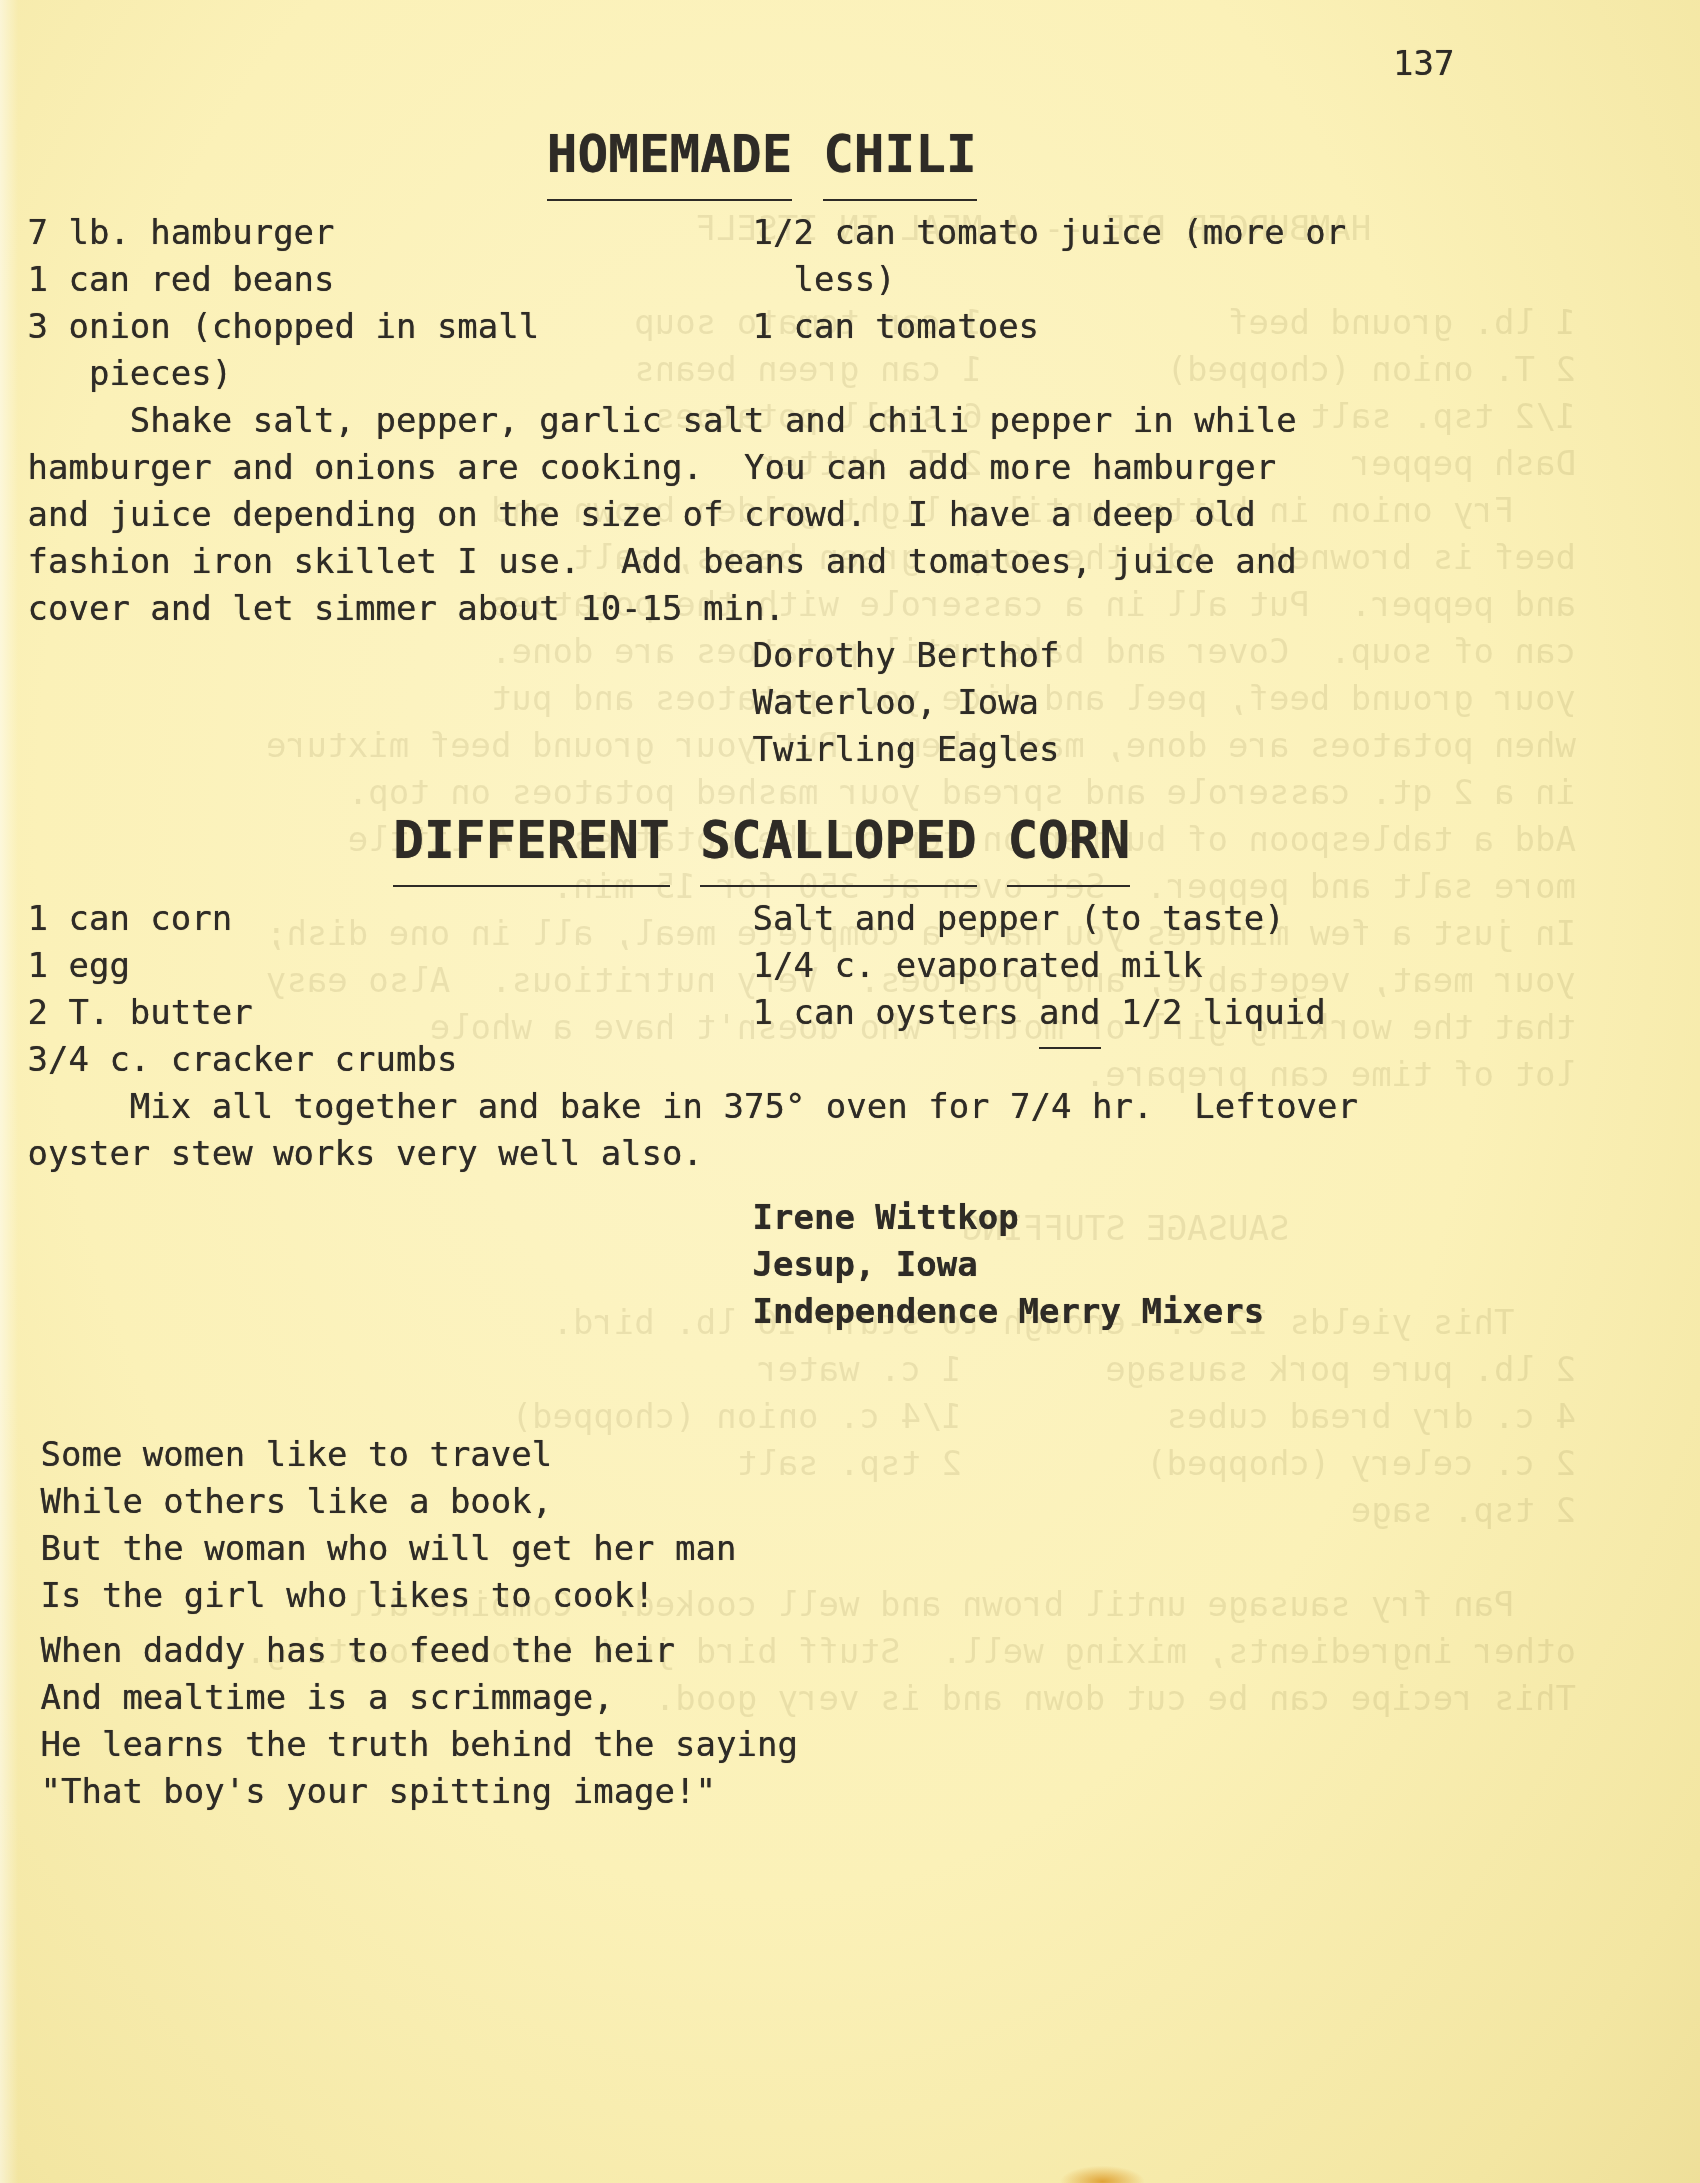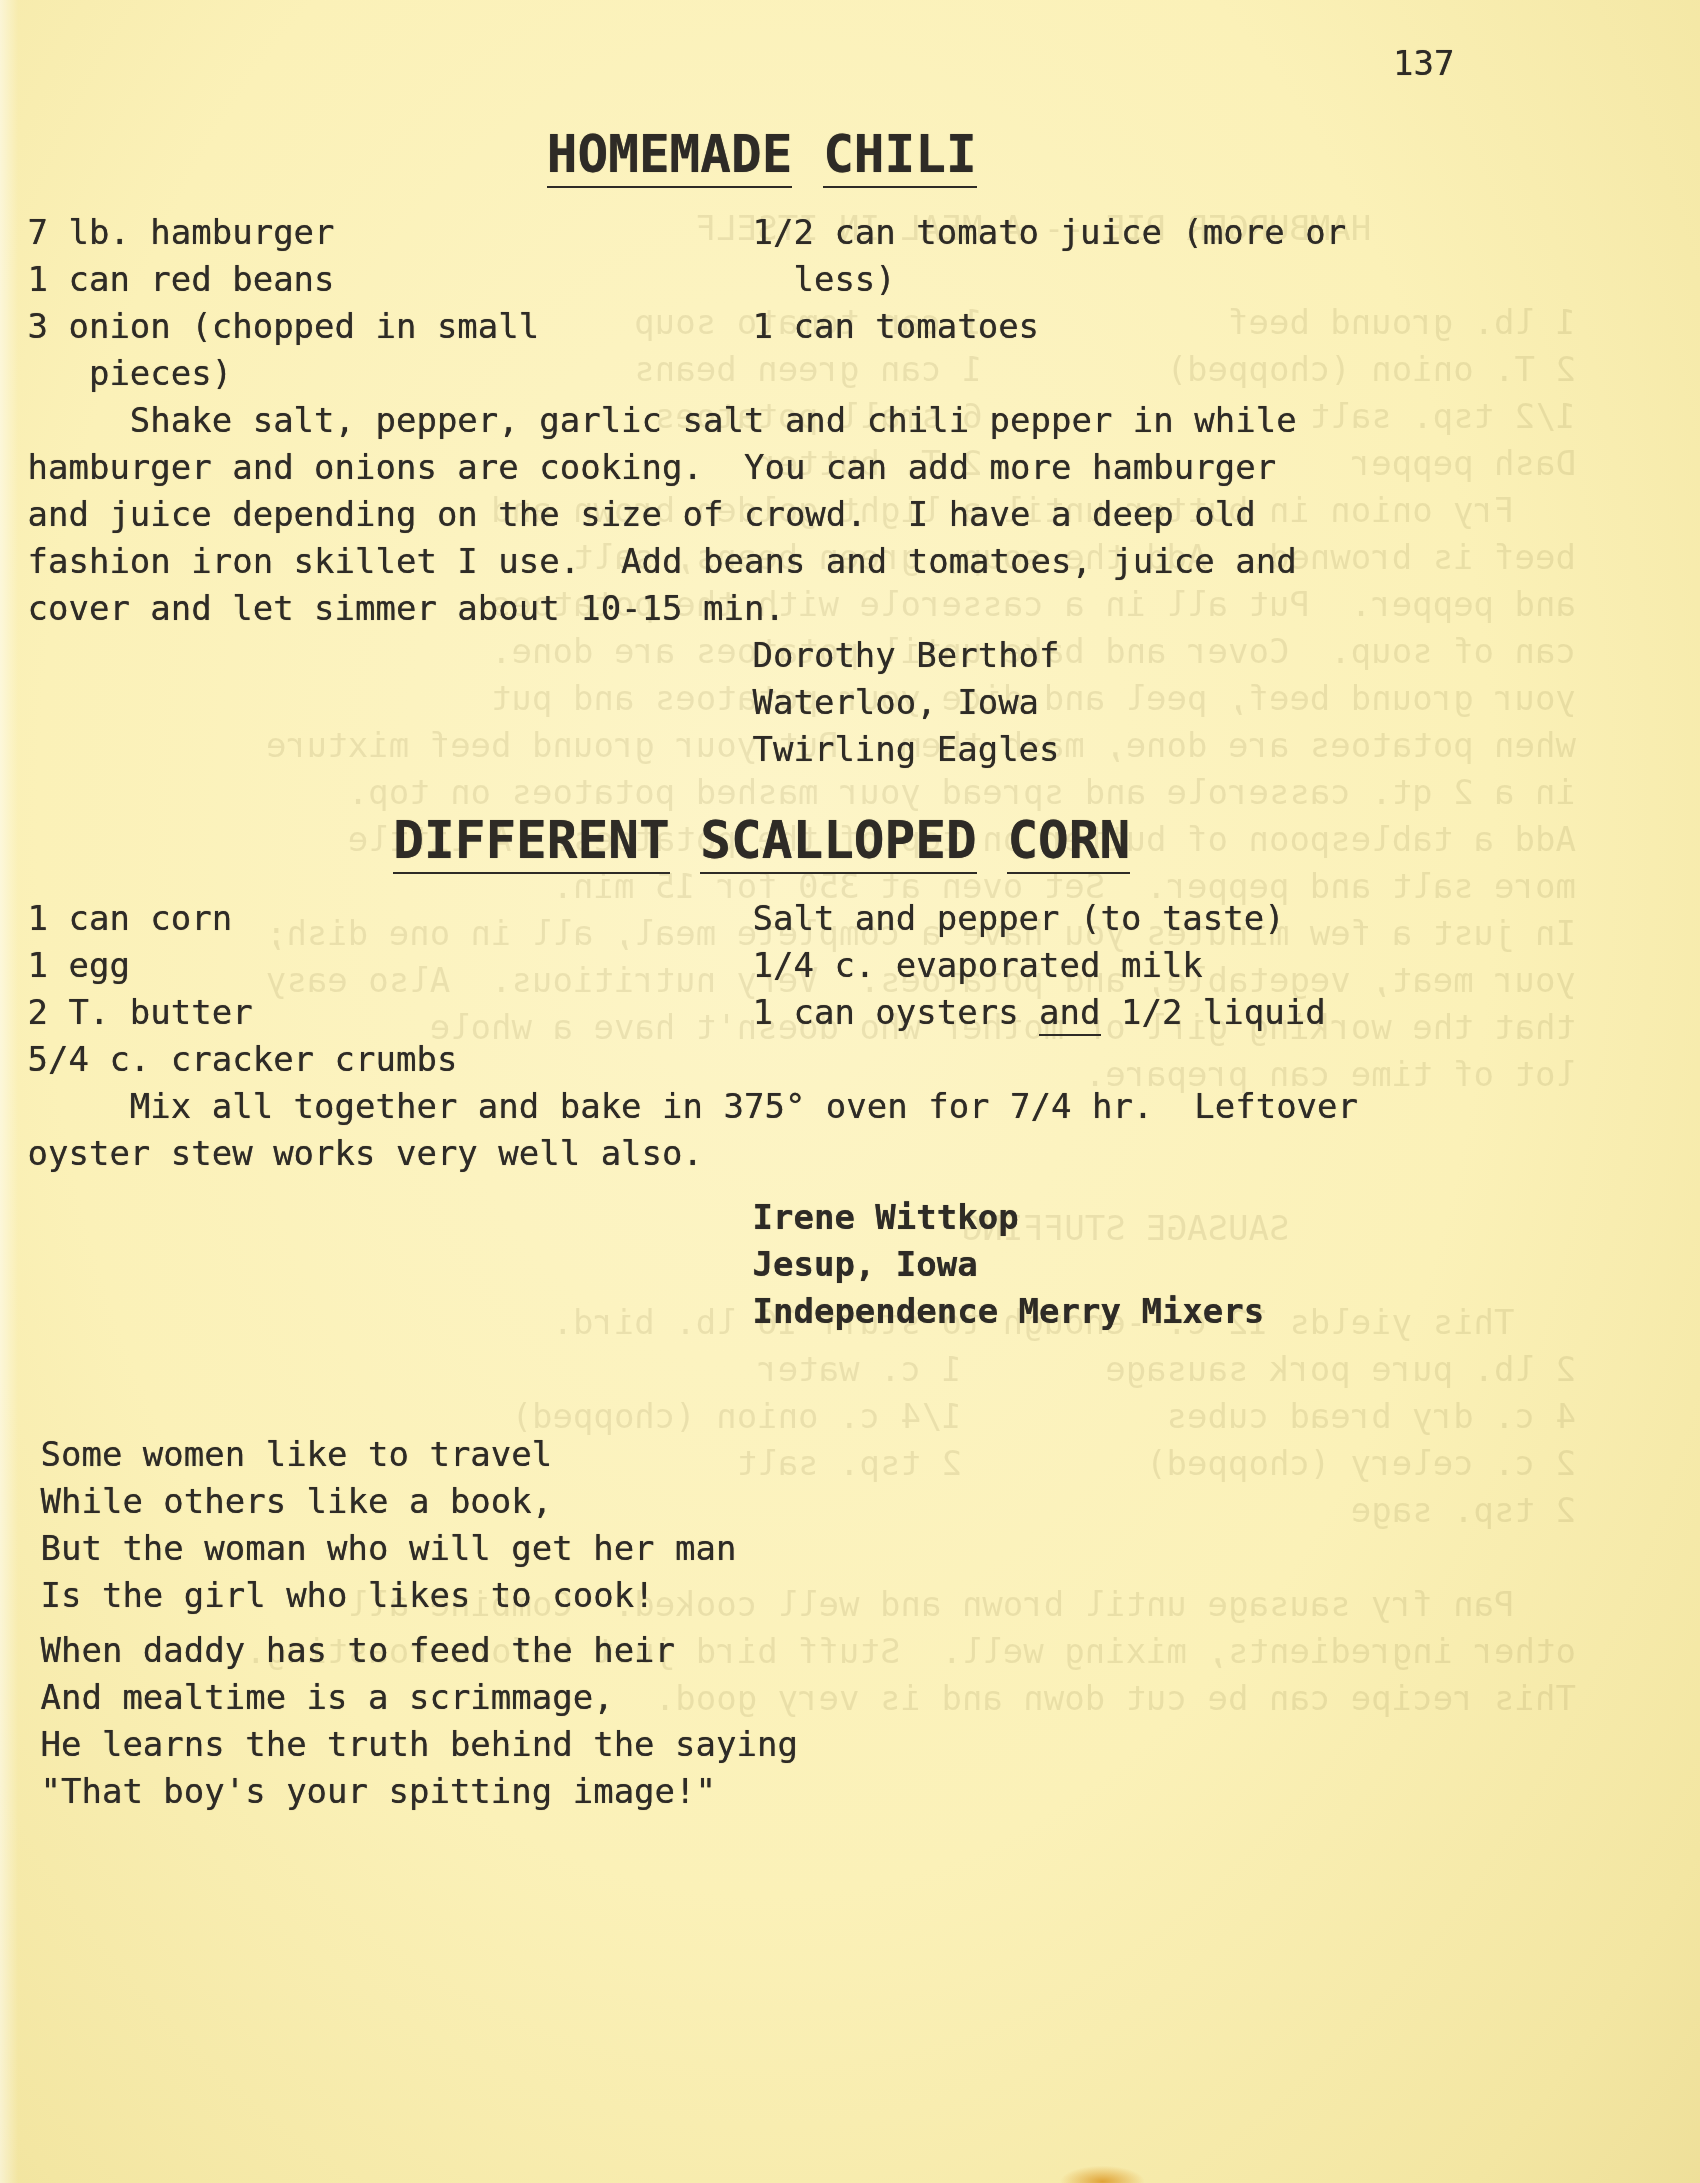--- a/index.html
+++ b/index.html
@@ -51,21 +51,21 @@
     position:relative; z-index:1;
     padding:131px 205px 0 27.5px;
   }
 
   .title {
     text-align:center;
     white-space:pre;
   }
   .uw, .u {
     border-bottom:2.6px solid currentColor;
-    padding-bottom:2px;
+    padding-bottom:15px;
   }
 
   section.recipe + section.recipe { margin-top:44px; }
 
   .ingredients {
     display:grid;
     grid-template-columns:725px 1fr;
     margin-top:31px;
   }
   .line, .para, .poem { white-space:pre; }
@@ -154,21 +154,21 @@
       </div>
     </section>
 
     <section class="recipe">
       <h2 class="title"><span class="uw">DIFFERENT</span> <span class="uw">SCALLOPED</span> <span class="uw">CORN</span></h2>
       <div class="ingredients">
         <div class="col">
           <div class="line">1 can corn</div>
           <div class="line">1 egg</div>
           <div class="line">2 T. butter</div>
-          <div class="line">5/4 c. cracker crumbs</div>
+          <div class="line">3/4 c. cracker crumbs</div>
         </div>
         <div class="col">
           <div class="line">Salt and pepper (to taste)</div>
           <div class="line">1/4 c. evaporated milk</div>
           <div class="line"><span>1 can oysters </span><span class="u">and</span><span> 1/2 liquid</span></div>
         </div>
       </div>
       <pre class="para">     Mix all together and bake in 375° oven for 7/4 hr.  Leftover
 oyster stew works very well also.</pre>
       <div class="attribution attr-gap">

